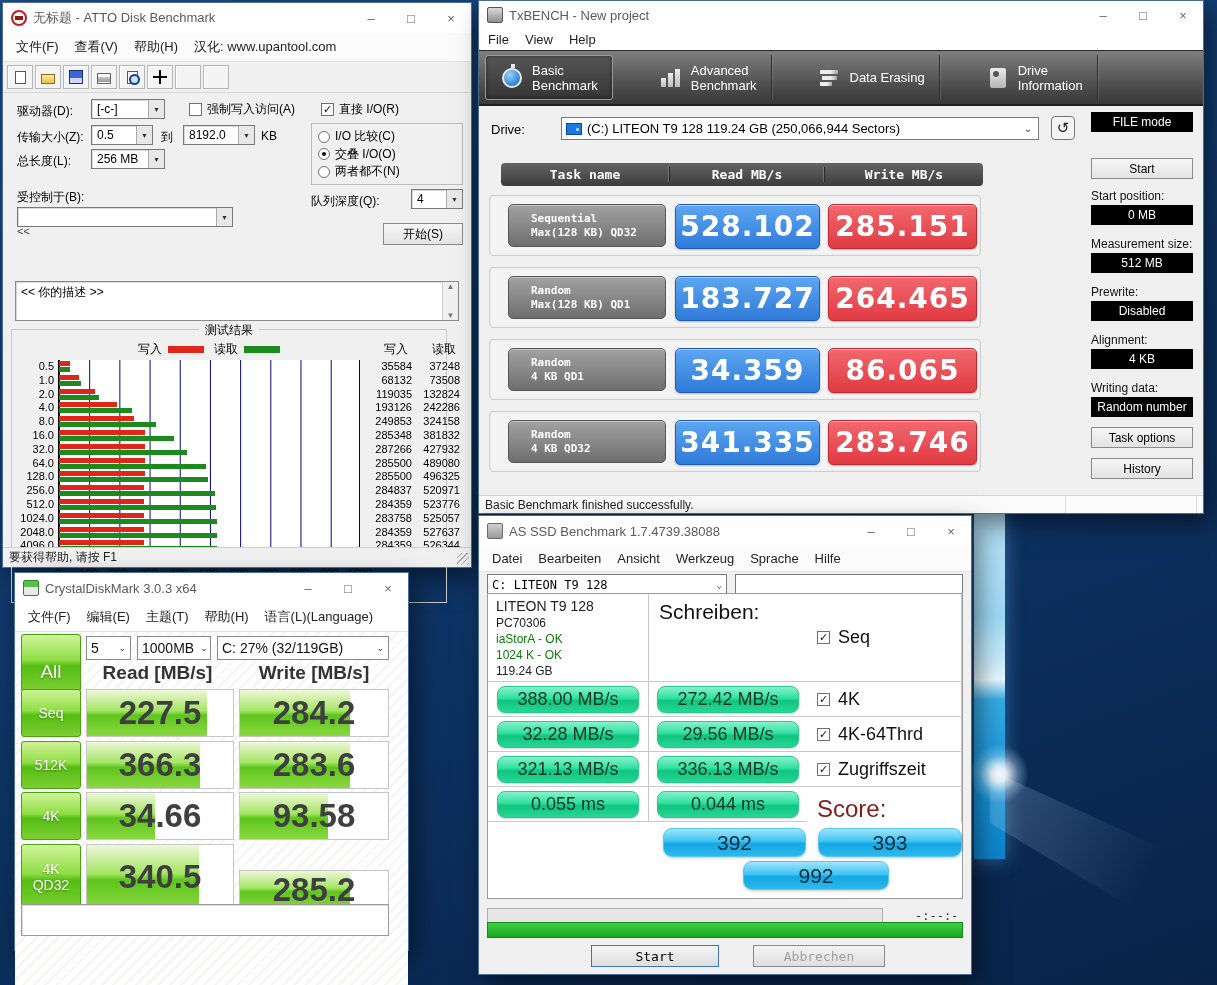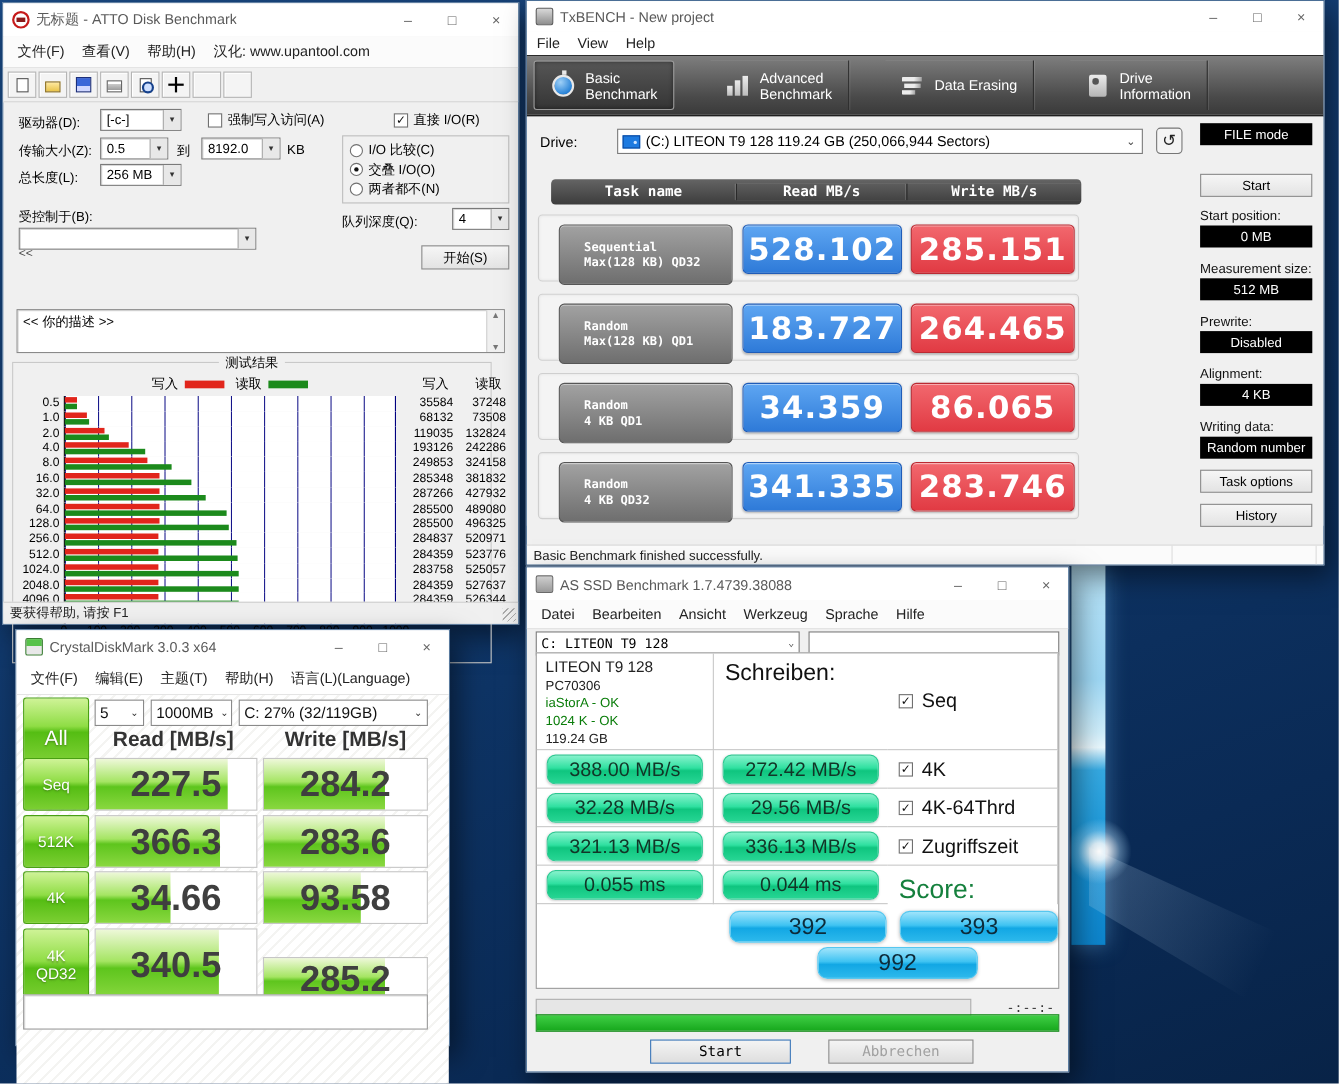--- a/index.html
+++ b/index.html
@@ -105,21 +105,21 @@
   .tx-combo{position:absolute;left:82px;top:11px;width:478px;height:23px;background:#fff;border:1px solid #7a7a7a;display:flex;align-items:center;font-size:13px;padding-left:4px;}
   .driveicon{width:16px;height:12px;background:#1d7ae0;border:1px solid #0c4aa0;margin-right:5px;position:relative;}
   .driveicon::after{content:"";position:absolute;right:2px;top:4px;width:3px;height:3px;border-radius:50%;background:#cfe4ff;}
   .tx-combo .arr{margin-left:auto;width:20px;text-align:center;color:#444;font-size:10px;}
   .tx-refresh{position:absolute;left:572px;top:10px;width:24px;height:24px;border:1px solid #777;border-radius:4px;background:#f4f4f4;display:flex;align-items:center;justify-content:center;font-size:15px;color:#222;}
   .tx-theader{position:absolute;left:22px;top:57px;width:482px;height:23px;border-radius:4px;background:linear-gradient(#646464,#3c3c3c);display:grid;grid-template-columns:168px 155px 159px;align-items:center;color:#fff;font-family:"DejaVu Sans Mono",monospace;font-weight:bold;font-size:13px;text-align:center;}
   .tx-theader div{border-left:1px solid #2a2a2a;box-shadow:-1px 0 0 rgba(255,255,255,.2);}
   .tx-theader div:first-child{border-left:none;box-shadow:none;}
   .tx-rows{position:absolute;left:10px;top:89px;width:492px;}
   .tx-row{position:relative;height:61px;margin-bottom:11px;background:#f4f4f4;border:1px solid #cfcfcf;border-radius:4px;box-shadow:inset 0 0 3px rgba(0,0,0,.08);}
-  .task-pill{position:absolute;left:18px;top:8px;width:158px;height:55px;border-radius:5px;border:1px solid #565656;background:linear-gradient(#a2a2a2,#6e6e6e);color:#fff;font-family:"DejaVu Sans Mono",monospace;font-size:11px;font-weight:bold;display:flex;flex-direction:column;justify-content:center;padding-left:22px;line-height:14px;box-shadow:inset 0 1px 0 rgba(255,255,255,.4);}
+  .task-pill{position:absolute;left:18px;top:8px;width:158px;height:43px;border-radius:5px;border:1px solid #565656;background:linear-gradient(#a2a2a2,#6e6e6e);color:#fff;font-family:"DejaVu Sans Mono",monospace;font-size:11px;font-weight:bold;display:flex;flex-direction:column;justify-content:center;padding-left:22px;line-height:14px;box-shadow:inset 0 1px 0 rgba(255,255,255,.4);}
   .val-pill{position:absolute;top:8px;height:45px;border-radius:5px;color:#fff;font-weight:bold;font-size:28px;letter-spacing:1px;display:flex;align-items:center;justify-content:center;font-family:"DejaVu Sans",sans-serif;box-shadow:inset 0 1px 0 rgba(255,255,255,.45),0 1px 2px rgba(0,0,0,.25);}
   .val-pill.read{left:185px;width:145px;background:linear-gradient(#5ea6f2,#2e7ad8);border:1px solid #1f5cb8;}
   .val-pill.write{left:338px;width:149px;background:linear-gradient(#f2686e,#e13a43);border:1px solid #bb2a32;}
   .tx-side{position:absolute;left:612px;top:6px;width:102px;font-size:12px;}
   .blackbox{height:20px;background:#000;color:#fff;display:flex;align-items:center;justify-content:center;font-size:12px;margin-bottom:12px;}
   .side-btn{height:21px;margin-bottom:10px;}
   .side-lbl{margin:2px 0 2px 0;color:#111;white-space:nowrap;}
   .tx-status{position:absolute;left:0;right:0;bottom:0;height:18px;background:#fbfbfb;border-top:1px solid #d4d4d4;font-size:12px;display:flex;align-items:center;padding:0 6px;color:#222;}
   .tx-status .sep{margin-left:auto;width:1px;height:100%;background:#ddd;}
   .tx-status .sep2{margin-left:130px;width:1px;height:100%;background:#ddd;}
@@ -147,21 +147,21 @@
   .as-table{position:absolute;left:8px;top:77px;width:476px;height:306px;background:#fff;border:1px solid #9a9a9a;display:grid;grid-template-columns:161px 158px 155px;grid-template-rows:88px 35px 35px 35px 35px 76px;}
   .as-cell{border-right:1px solid #c8c8c8;border-bottom:1px solid #c8c8c8;position:relative;display:flex;align-items:center;}
   .as-cell.last{border-right:none;}
   .as-info{flex-direction:column;align-items:flex-start;padding:4px 8px;justify-content:flex-start;}
   .as-info .l1{font-size:14px;color:#222;}
   .as-info .l2{font-size:12px;color:#222;margin-top:2px;}
   .as-info .ok{font-size:12px;color:#0a7d0a;margin-top:2px;}
   .as-colhead{font-size:21px;color:#111;align-items:flex-start;padding:6px 10px;}
   .as-rowlabel{padding-left:10px;gap:8px;font-size:18px;color:#111;}
   .as-pill{margin:0 auto;width:142px;height:27px;border-radius:8px;background:linear-gradient(#86f2cc 0%,#2fe0a0 45%,#0fc57f 55%,#27d694 100%);border:1px solid #2cc891;display:flex;align-items:center;justify-content:center;font-size:18px;color:#123527;box-shadow:0 1px 2px rgba(0,0,0,.18);}
-  .as-score-label{font-size:24px;color:#15803d;align-items:flex-start;padding:8px 10px;}
+  .as-score-label{font-size:24px;color:#7f1d1d;align-items:flex-start;padding:8px 10px;}
   .as-scorecells{grid-column:2/4;border-bottom:none;position:relative;display:block;}
   .bluepill{position:absolute;height:29px;border-radius:9px;background:linear-gradient(#9fe4fb 0%,#3fc3f2 45%,#12a7e4 55%,#2db9ec 100%);border:1px solid #57c7ef;display:flex;align-items:center;justify-content:center;font-size:21px;color:#0d2b3a;box-shadow:0 1px 3px rgba(0,0,0,.22);}
   .as-progressrow{position:absolute;left:8px;top:390px;width:476px;height:20px;}
   .as-progress{position:absolute;left:0;top:2px;width:396px;height:16px;background:#e6e6e6;border:1px solid #b0b0b0;}
   .as-time{position:absolute;left:428px;top:3px;font-size:12px;color:#333;font-family:"DejaVu Sans Mono",monospace;}
   .as-greenbar{position:absolute;left:8px;top:406px;width:476px;height:16px;background:linear-gradient(#3fcf45,#17a81d);border:1px solid #128a17;}
   .as-btn{position:absolute;top:429px;height:22px;background:linear-gradient(#f4f4f4,#dedede);border:1px solid #8a8a8a;font-family:"DejaVu Sans Mono",monospace;font-size:13px;display:flex;align-items:center;justify-content:center;}
   .as-btn.start{left:112px;width:128px;border-color:#3a76b8;}
   .as-btn.cancel{left:274px;width:132px;color:#a0a0a0;}
 
@@ -224,21 +224,21 @@
   <div class="atto-ctl">
     <span class="lbl" style="left:14px;top:10px;">驱动器(D):</span>
     <div class="combo" style="left:88px;top:6px;width:74px;">
       <span>[-c-]</span>
       <span class="arr">▼</span>
     </div>
     <div class="chk" style="left:186px;top:8px;">
       <span class="box13"></span>
       <span>强制写入访问(A)</span>
     </div>
-    <div class="chk" style="left:318px;top:8px;margin-left:37px;">
+    <div class="chk" style="left:318px;top:8px;">
       <span class="box13 on"></span>
       <span>直接 I/O(R)</span>
     </div>
     <div class="rgroup" style="top:30px;">
 
     <div class="radio">
         <span class="rdot"></span>
         <span>I/O 比较(C)</span>
       </div>
         <div class="radio on">

